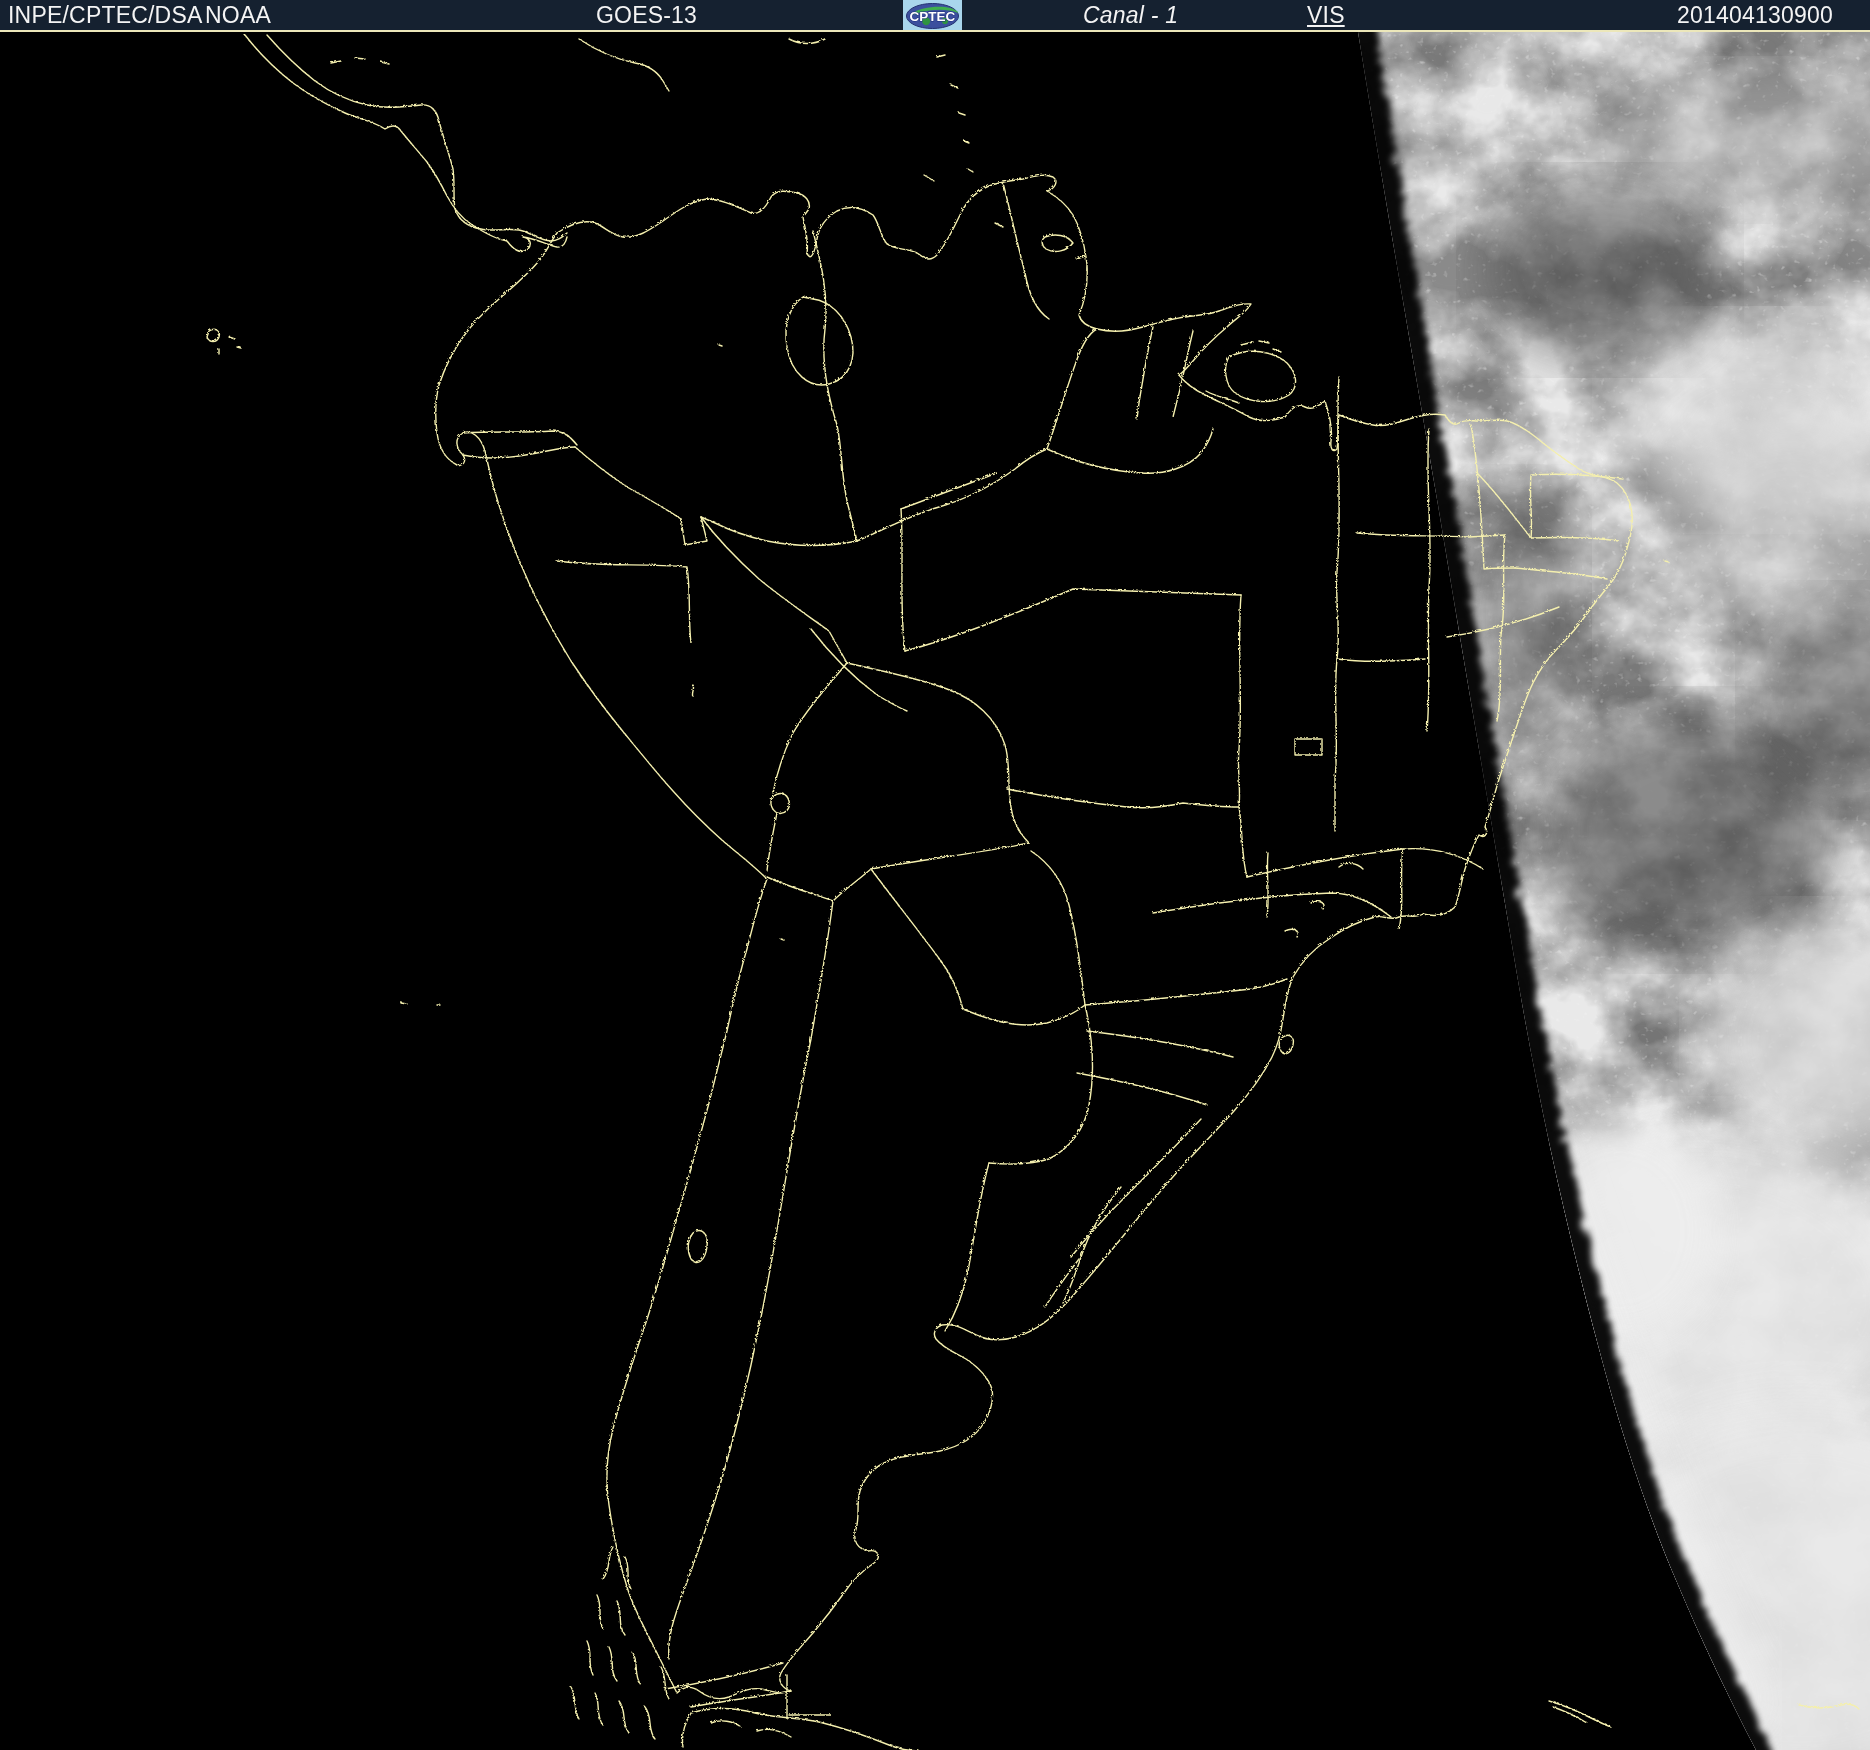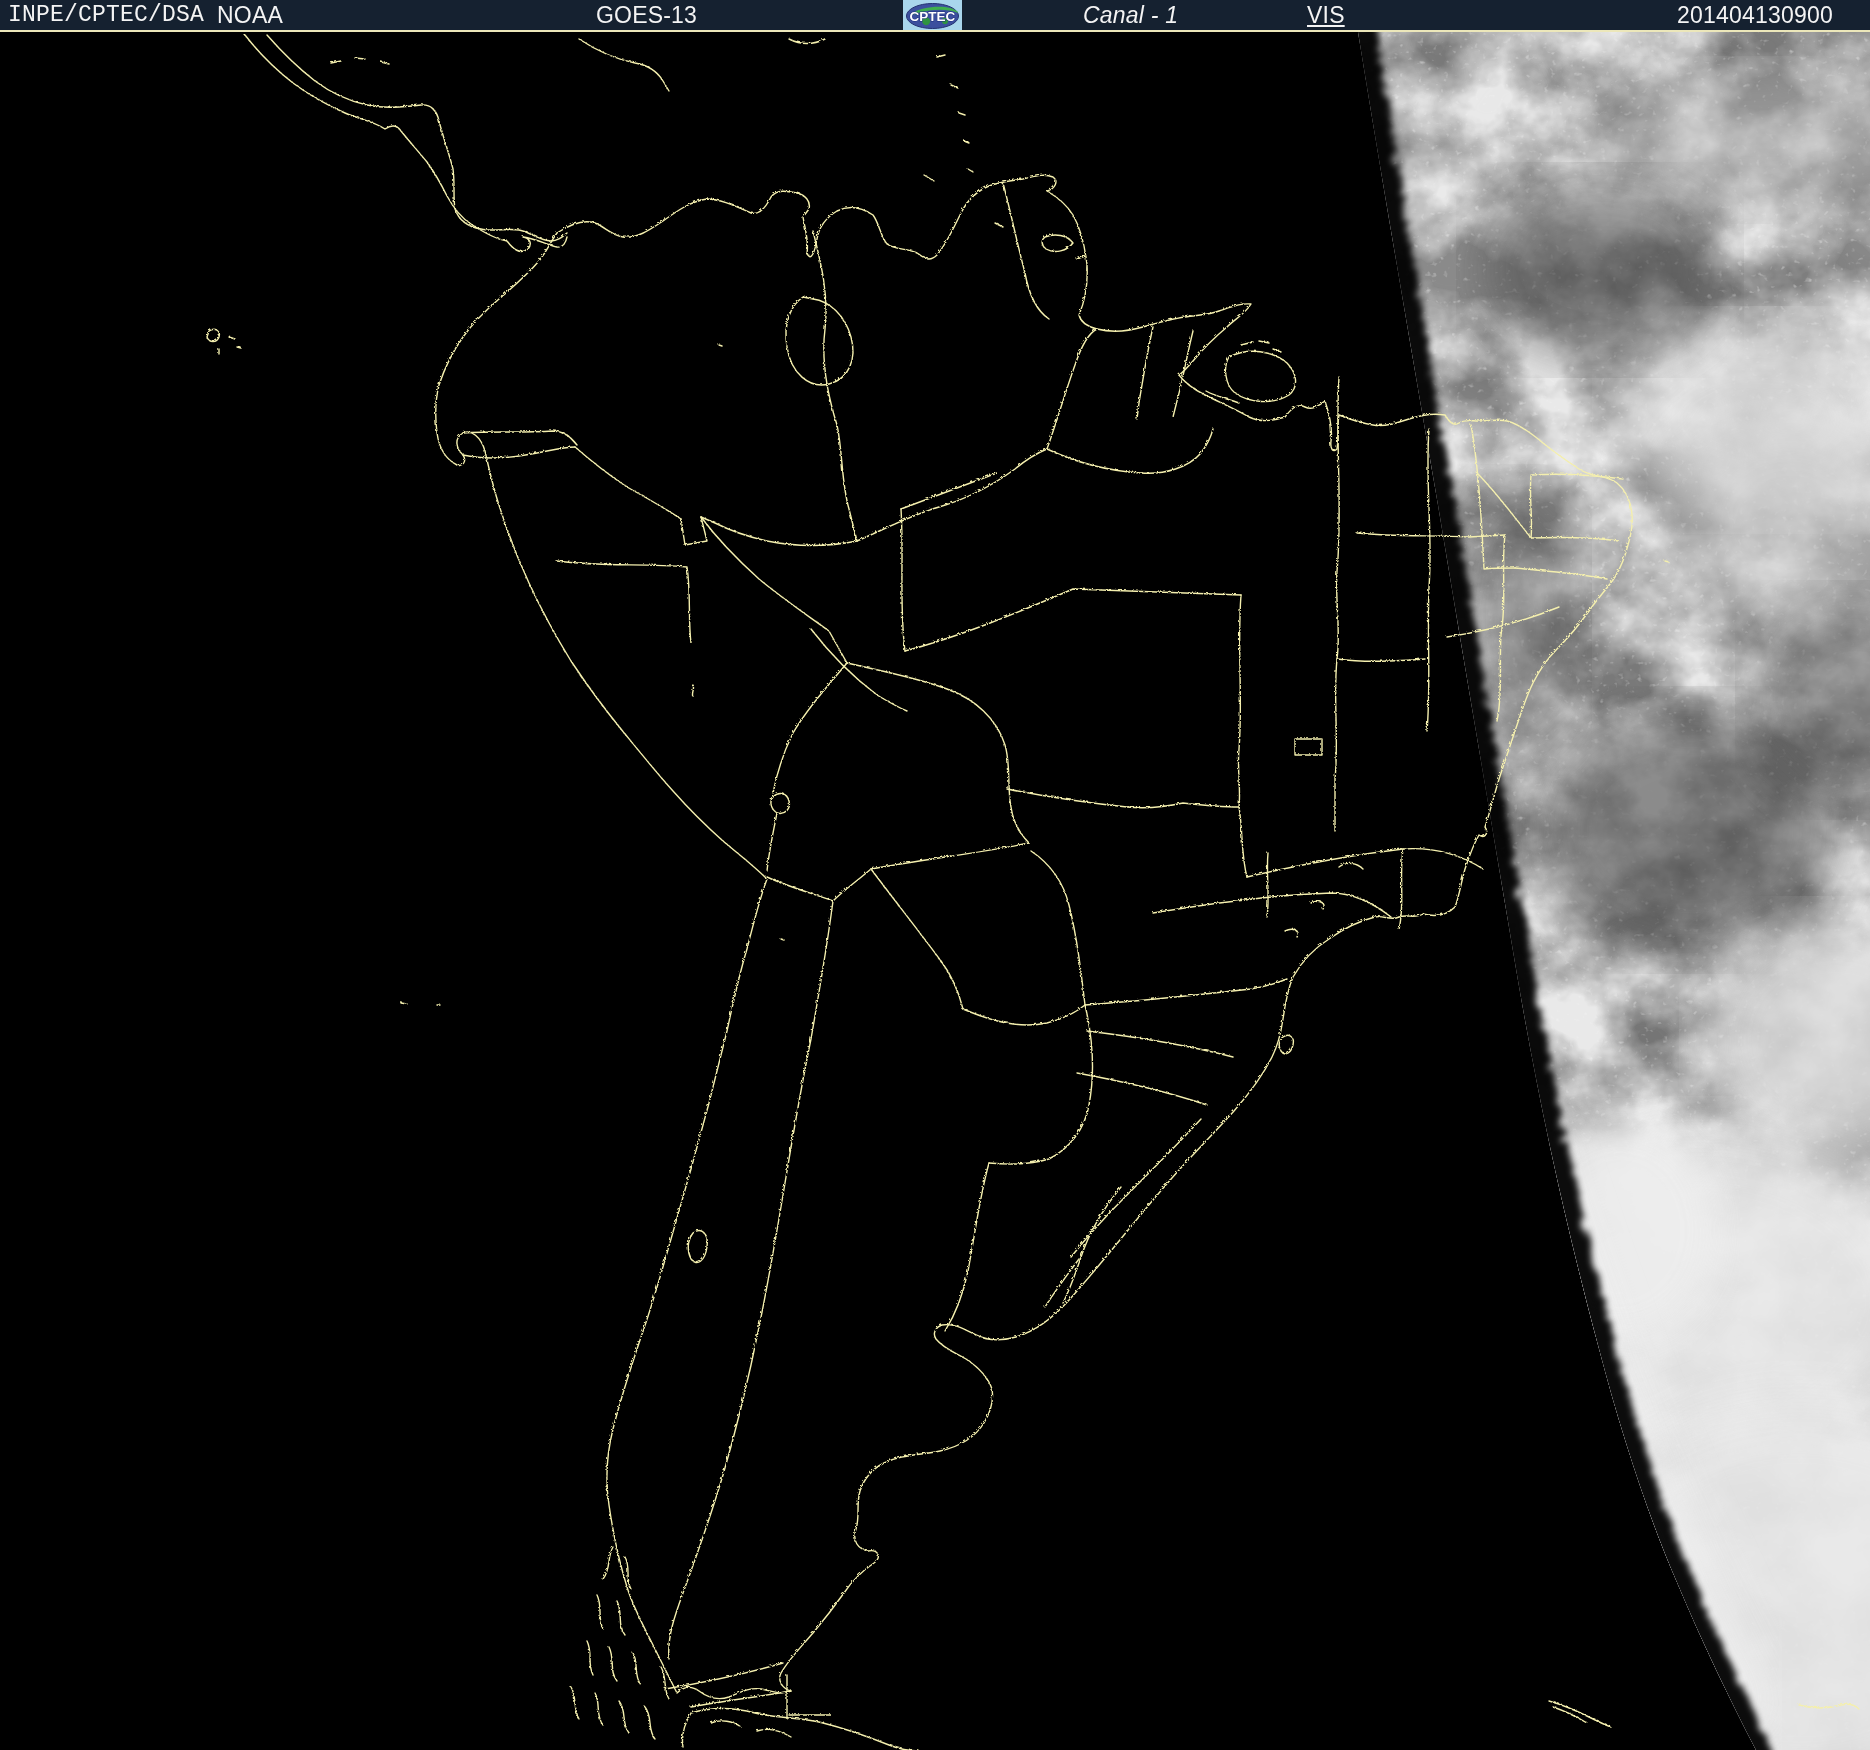--- a/index.html
+++ b/index.html
@@ -2,22 +2,22 @@
 <html><head>
 <meta charset="utf-8">
 <style>
   html,body{margin:0;padding:0;background:#000;}
   body{width:1870px;height:1750px;overflow:hidden;position:relative;
        font-family:"Liberation Sans",sans-serif;}
   .header{position:absolute;top:0;left:0;width:1870px;height:30px;
           background:#152130;border-bottom:2px solid #ece7ba;z-index:5;}
   .header span{position:absolute;top:0;line-height:30px;font-size:23px;color:#f4f4f4;
                white-space:nowrap;letter-spacing:0.2px;}
-  .h-agency{left:8px;font-family:Liberation Mono, monospace;}
-  .h-noaa{left:217px;}
+  .h-agency{left:8px;}
+  .h-noaa{left:205px;}
   .h-sat{left:596px;}
   .h-channel{left:1083px;font-style:italic;}
   .h-band{left:1307px;text-decoration:underline;}
   .h-time{right:37px;margin-left:24px;}
   .logo{position:absolute;left:903px;top:0;width:59px;height:30px;}
   .mapwrap{position:absolute;top:32px;left:0;width:1870px;height:1718px;background:#000;}
   svg{display:block;}
 </style>
 </head>
 <body>

